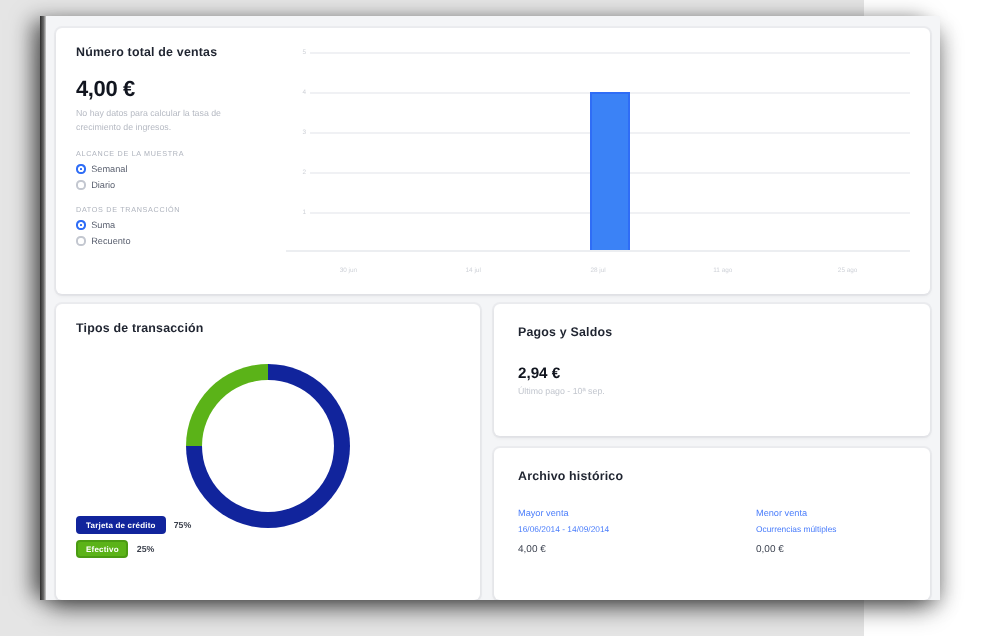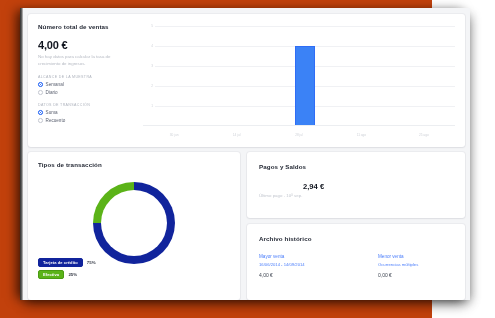--- a/index.html
+++ b/index.html
@@ -2,21 +2,21 @@
 <html><head>
 <meta charset="utf-8">
 <style>
   html,body{margin:0;padding:0;}
   body{
     width:495px;height:318px;overflow:hidden;
     background:#ffffff;
     font-family:"Liberation Sans", sans-serif;
     -webkit-font-smoothing:antialiased;
   }
-  .stage{position:relative;width:432px;height:318px;background:#c2410c;}
+  .stage{position:relative;width:432px;height:318px;background:#e5e5e5;}
 
   
   .frame{
     position:absolute;left:20px;top:8px;width:450px;height:292px;
     background:#f7f8fa;
     box-shadow:-6px 0 10px -2px rgba(0,0,0,.55),
                 0 8px 12px -4px rgba(0,0,0,.45),
                 4px 4px 10px -3px rgba(0,0,0,.30);
     overflow:hidden;
   }
@@ -89,21 +89,21 @@
     font-size:4px;font-weight:bold;color:#ffffff;padding:1.5px 4px;
     border-radius:2px;letter-spacing:.1px;line-height:1;
   }
   .chip.card-chip{background:#11249c;border:1px solid #11249c;}
   .chip.cash-chip{background:#5bb318;border:1px solid #4a9b12;}
   .legend-pct{font-size:4.4px;font-weight:bold;color:#3a3f4b;}
 
   
   #card-payments{left:224px;top:144px;width:218px;height:66px;}
   #card-history{left:224px;top:216px;width:218px;height:76px;}
-  .pay-value{font-size:7.6px;font-weight:bold;color:#11151f;margin-left:44px;}
+  .pay-value{font-size:7.6px;font-weight:bold;color:#11151f;}
   .pay-sub{font-size:4.4px;color:#c2c6ce;}
   .hist-cols{position:absolute;left:12px;top:30px;right:12px;display:flex;gap:44px;}
   .hist-col{width:78px;}
   .hist-head{font-size:4.6px;color:#4a7dfb;margin-bottom:3px;}
   .hist-sub{font-size:4.2px;color:#4a7dfb;margin-bottom:4px;line-height:1.4;}
   .hist-amt{font-size:5px;color:#3f4552;}
 </style>
 </head>
 <body>
 

